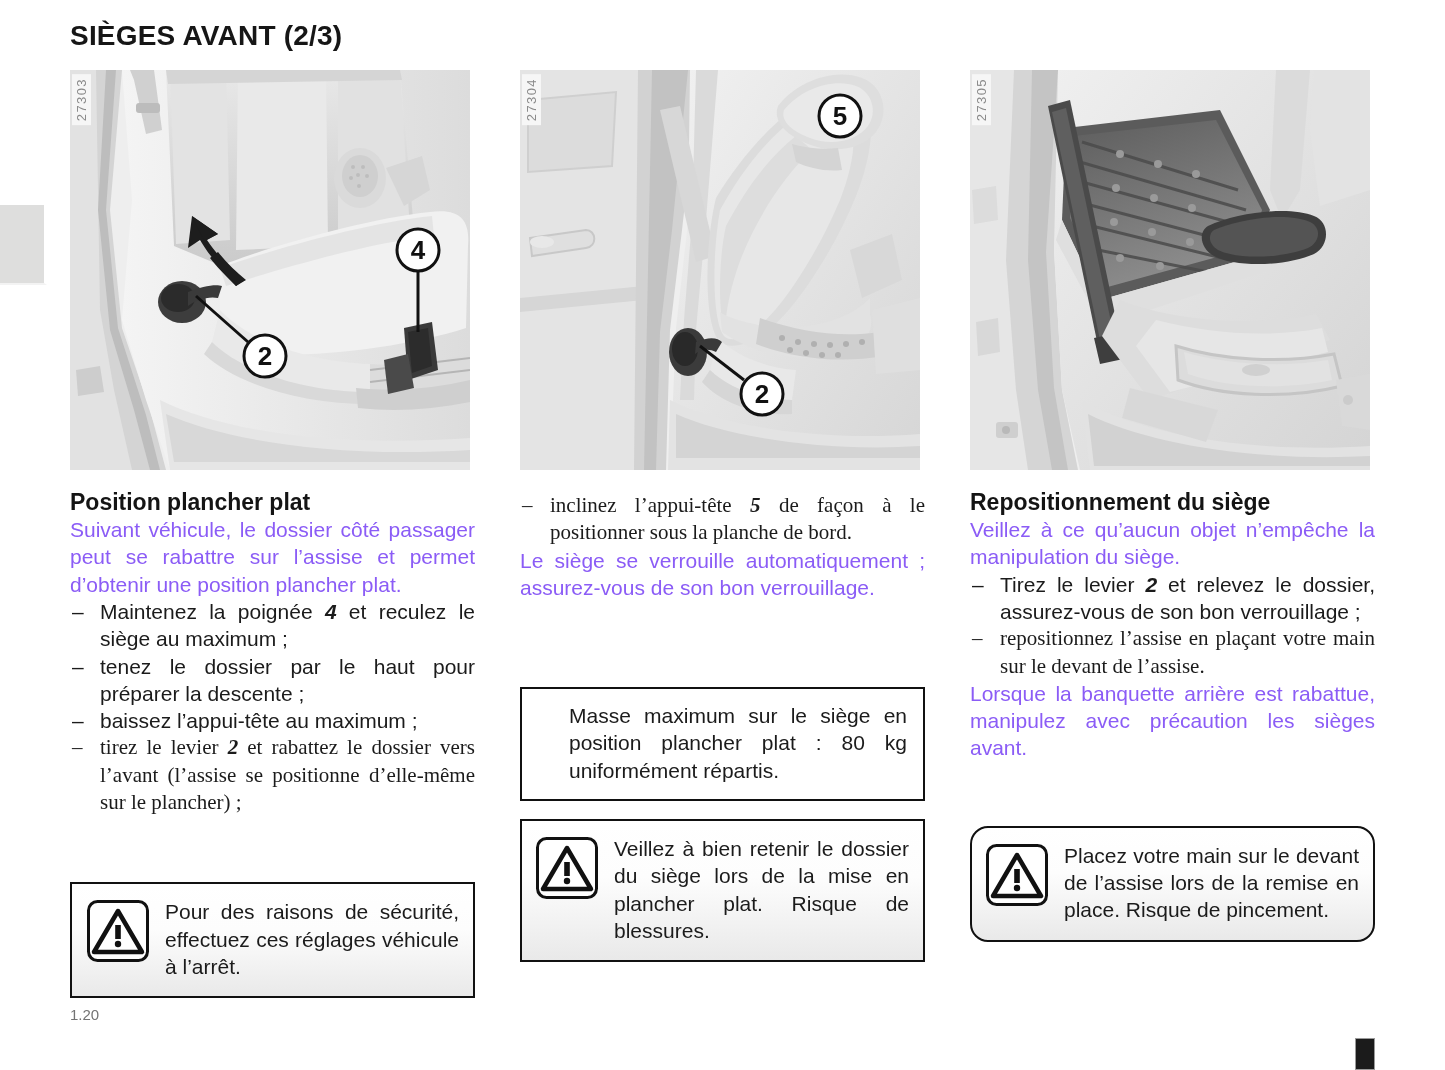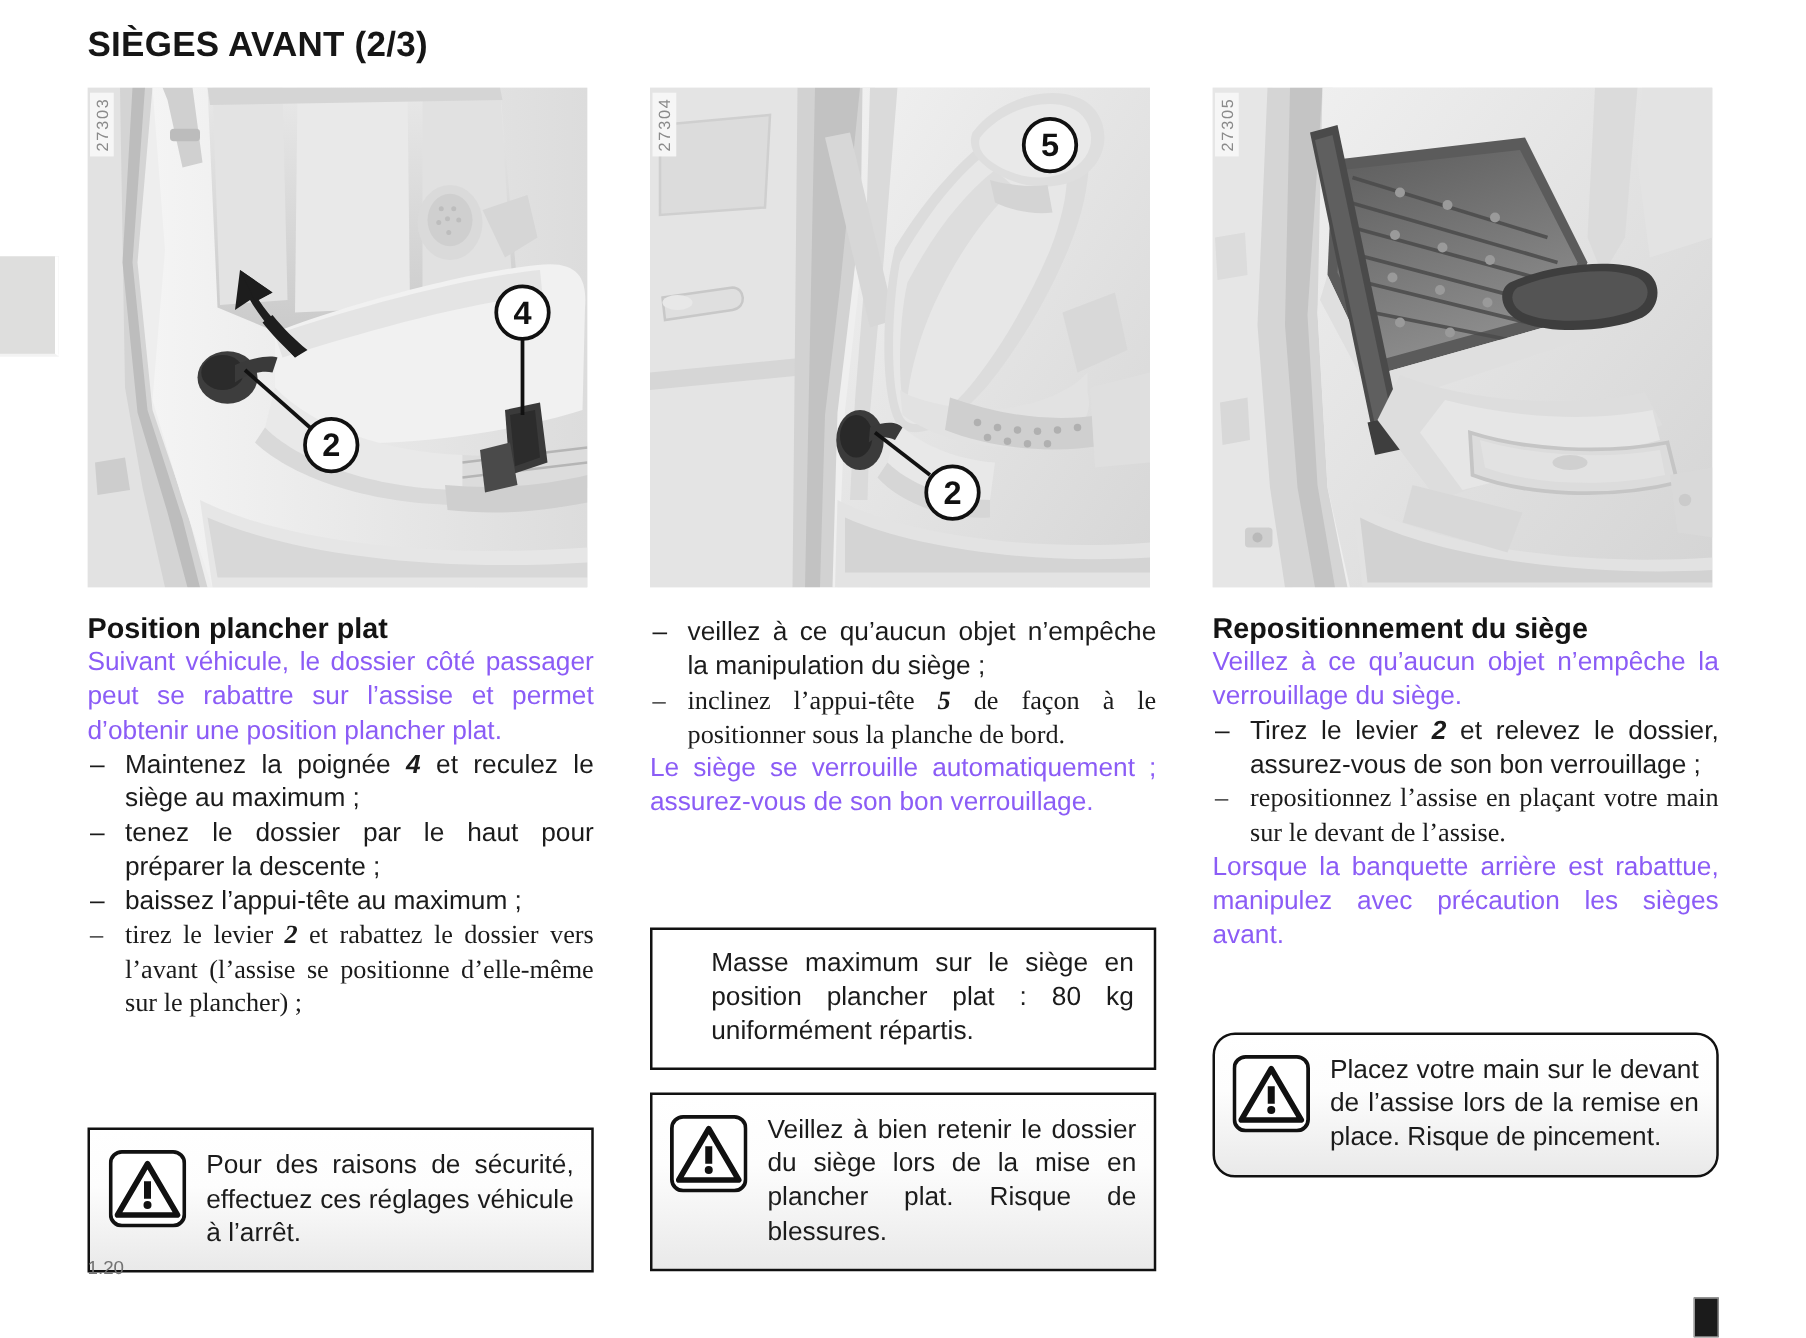--- a/index.html
+++ b/index.html
@@ -269,21 +269,21 @@
 
   <div class="heading mt18">Position plancher plat</div>
   <p class="para">Suivant véhicule, le dossier côté passager peut se rabattre sur l’assise et permet d’obtenir une position plancher plat.</p>
   <ul class="bullets">
     <li>Maintenez la poignée <b class="ref">4</b> et reculez le siège au maximum ;</li>
     <li>tenez le dossier par le haut pour préparer la descente ;</li>
     <li>baissez l’appui-tête au maximum ;</li>
     <li>tirez le levier <b class="ref">2</b> et rabattez le dossier vers l’avant (l’assise se positionne d’elle-même sur le plancher) ;</li>
   </ul>
 
-  <div class="warnbox" style="margin-top:86px;padding-left:15px;">
+  <div class="warnbox" style="margin-top:66px;padding-left:15px;">
     <span class="warn-icon">
       <svg viewBox="0 0 62 62" xmlns="http://www.w3.org/2000/svg">
         <rect x="1.5" y="1.5" width="59" height="59" rx="9" fill="#ffffff" stroke="#111" stroke-width="3"></rect>
         <path d="M31 11 L55 52 L7 52 Z" fill="none" stroke="#111" stroke-width="4.5" stroke-linejoin="round"></path>
         <rect x="28.2" y="25" width="5.6" height="14" fill="#111"></rect>
         <circle cx="31" cy="44" r="3.2" fill="#111"></circle>
       </svg>
     </span>
     <p>Pour des raisons de sécurité, effectuez ces réglages véhicule à l’arrêt.</p>
   </div>
@@ -372,21 +372,20 @@
       <line x1="180" y1="276" x2="224" y2="310" stroke="#111" stroke-width="3"></line>
       <circle cx="242" cy="324" r="21" fill="#ffffff" stroke="#111" stroke-width="3"></circle>
       <text x="242" y="333" text-anchor="middle" font-family="Liberation Sans, sans-serif" font-size="26" font-weight="bold" fill="#111">2</text>
 
       <circle cx="320" cy="46" r="21" fill="#ffffff" stroke="#111" stroke-width="3"></circle>
       <text x="320" y="55" text-anchor="middle" font-family="Liberation Sans, sans-serif" font-size="26" font-weight="bold" fill="#111">5</text>
     </svg>
   </div>
 
   <ul class="bullets mt22">
-    <li>veillez à ce qu’aucun objet n’empêche la manipulation du siège ;</li>
     <li>inclinez l’appui-tête <b class="ref">5</b> de façon à le positionner sous la planche de bord.</li>
   </ul>
   <p class="para">Le siège se verrouille automatiquement ; assurez-vous de son bon verrouillage.</p>
 
   <div class="plainbox" style="margin-top:86px;padding-left:47px;">
     <p>Masse maximum sur le siège en position plancher plat : 80 kg uniformément répartis.</p>
   </div>
 
   <div class="warnbox mt18">
     <span class="warn-icon">
@@ -479,21 +478,21 @@
 
       <path d="M366,310 L400,304 L400,360 L372,356 Z" fill="#d9d9d9"></path>
       <circle cx="378" cy="330" r="5" fill="#cbcbcb"></circle>
 
       <rect x="26" y="352" width="22" height="16" rx="3" fill="#cfcfcf"></rect>
       <circle cx="36" cy="360" r="4" fill="#b9b9b9"></circle>
     </svg>
   </div>
 
   <div class="heading mt18">Repositionnement du siège</div>
-  <p class="para">Veillez à ce qu’aucun objet n’empêche la verrouillage du siège.</p>
+  <p class="para">Veillez à ce qu’aucun objet n’empêche la manipulation du siège.</p>
   <ul class="bullets">
     <li>Tirez le levier <b class="ref">2</b> et relevez le dossier, assurez-vous de son bon verrouillage ;</li>
     <li>repositionnez l’assise en plaçant votre main sur le devant de l’assise.</li>
   </ul>
   <p class="para">Lorsque la banquette arrière est rabattue, manipulez avec précaution les sièges avant.</p>
 
   <div class="warnbox" style="margin-top:64px;border-radius:18px;">
     <span class="warn-icon">
       <svg viewBox="0 0 62 62" xmlns="http://www.w3.org/2000/svg">
         <rect x="1.5" y="1.5" width="59" height="59" rx="9" fill="#ffffff" stroke="#111" stroke-width="3"></rect>

